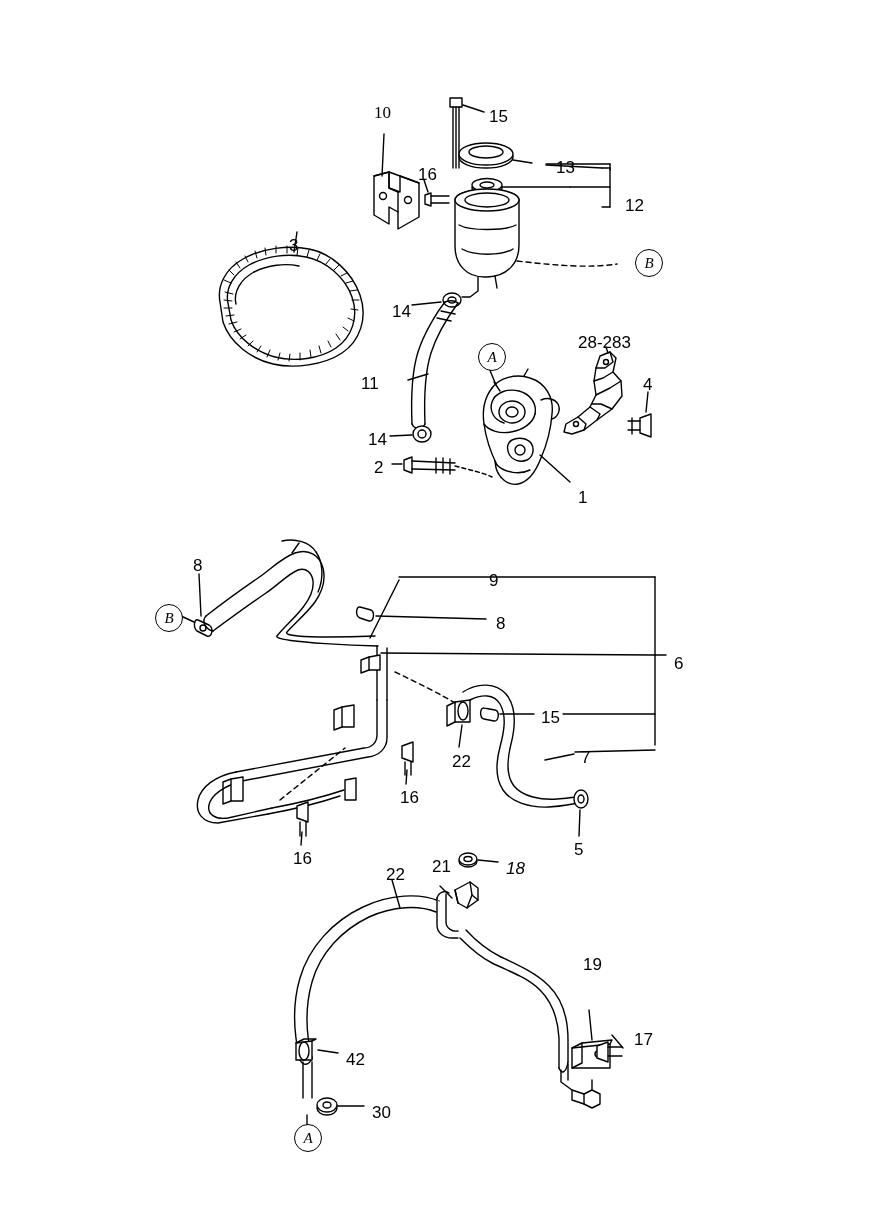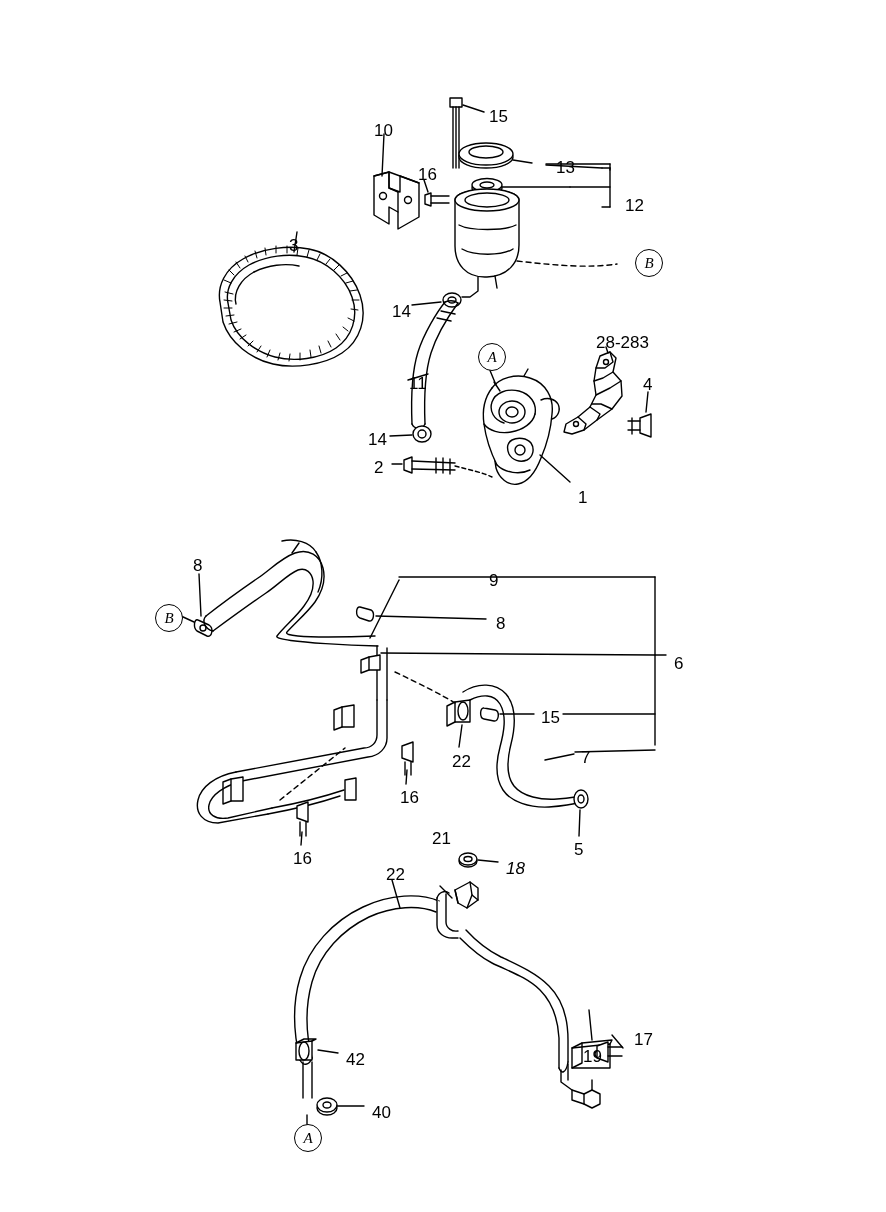--- a/index.html
+++ b/index.html
@@ -404,48 +404,48 @@
       </g>
       <line x1="337" y1="1106" x2="364" y2="1106"></line>
       <path d="M303,1062 L303,1098"></path>
       <path d="M312,1062 L312,1098"></path>
       <line x1="307" y1="1115" x2="307" y2="1130"></line>
 
     </g>
   </svg>
 
   <div class="callout" style="left:489px; top:108px;">15</div>
-  <div class="callout" style="left:374px; top:122px;">10</div>
+  <div class="callout" style="left:374px; top:104px;font-family:Liberation Serif, serif;">10</div>
   <div class="callout" style="left:418px; top:166px;">16</div>
   <div class="callout" style="left:556px; top:159px;">13</div>
   <div class="callout" style="left:625px; top:197px;">12</div>
   <div class="callout" style="left:289px; top:237px;">3</div>
   <div class="callout" style="left:392px; top:303px;">14</div>
-  <div class="callout" style="left:578px; top:334px;margin-left:18px;">28-283</div>
-  <div class="callout" style="left:361px; top:375px;margin-left:48px;">11</div>
+  <div class="callout" style="left:578px; top:334px;">28-283</div>
+  <div class="callout" style="left:361px; top:375px;">11</div>
   <div class="callout" style="left:643px; top:376px;">4</div>
   <div class="callout" style="left:368px; top:431px;">14</div>
   <div class="callout" style="left:374px; top:459px;">2</div>
   <div class="callout" style="left:578px; top:489px;">1</div>
   <div class="callout" style="left:193px; top:557px;">8</div>
   <div class="callout" style="left:489px; top:572px;">9</div>
   <div class="callout" style="left:496px; top:615px;">8</div>
   <div class="callout" style="left:674px; top:655px;">6</div>
   <div class="callout" style="left:541px; top:709px;">15</div>
   <div class="callout" style="left:452px; top:753px;">22</div>
   <div class="callout" style="left:581px; top:749px;">7</div>
   <div class="callout" style="left:400px; top:789px;">16</div>
   <div class="callout" style="left:293px; top:850px;">16</div>
   <div class="callout" style="left:574px; top:841px;">5</div>
-  <div class="callout" style="left:432px; top:830px;">21</div>
+  <div class="callout" style="left:432px; top:858px;">21</div>
   <div class="callout" style="left:506px; top:860px;font-style:italic;">18</div>
   <div class="callout" style="left:386px; top:866px;">22</div>
-  <div class="callout" style="left:583px; top:1048px;">19</div>
+  <div class="callout" style="left:583px; top:956px;">19</div>
   <div class="callout" style="left:634px; top:1031px;">17</div>
   <div class="callout" style="left:346px; top:1051px;">42</div>
-  <div class="callout" style="left:372px; top:1104px;">40</div>
+  <div class="callout" style="left:372px; top:1104px;">30</div>
 
   <div class="circ-label" style="left:635px; top:249px;">B</div>
   <div class="circ-label" style="left:478px; top:343px;">A</div>
   <div class="circ-label" style="left:155px; top:604px;">B</div>
   <div class="circ-label" style="left:294px; top:1124px;">A</div>
 
 </div>
 
 </body></html>

